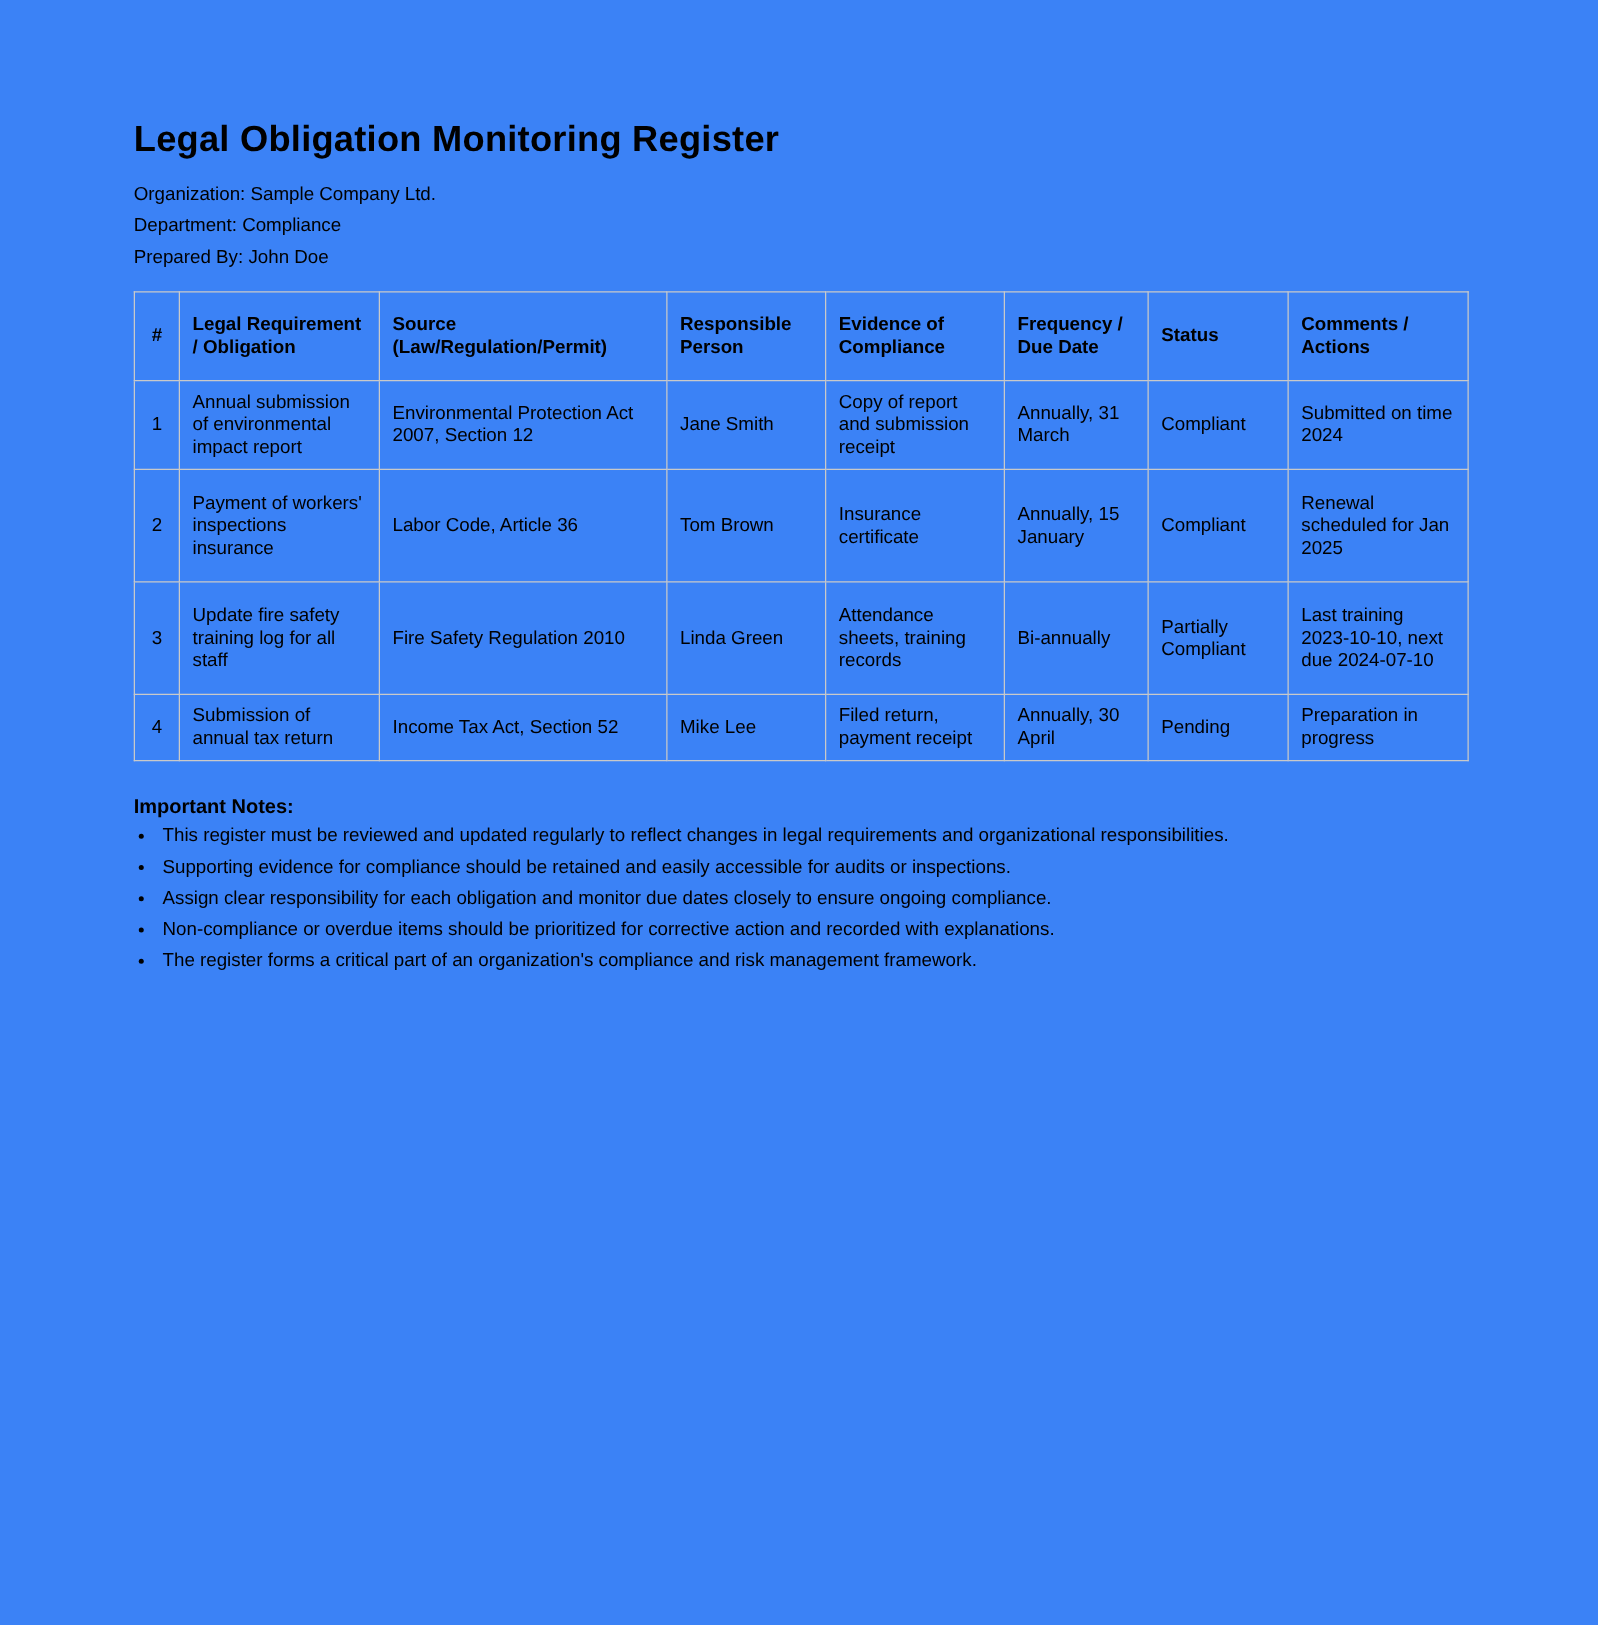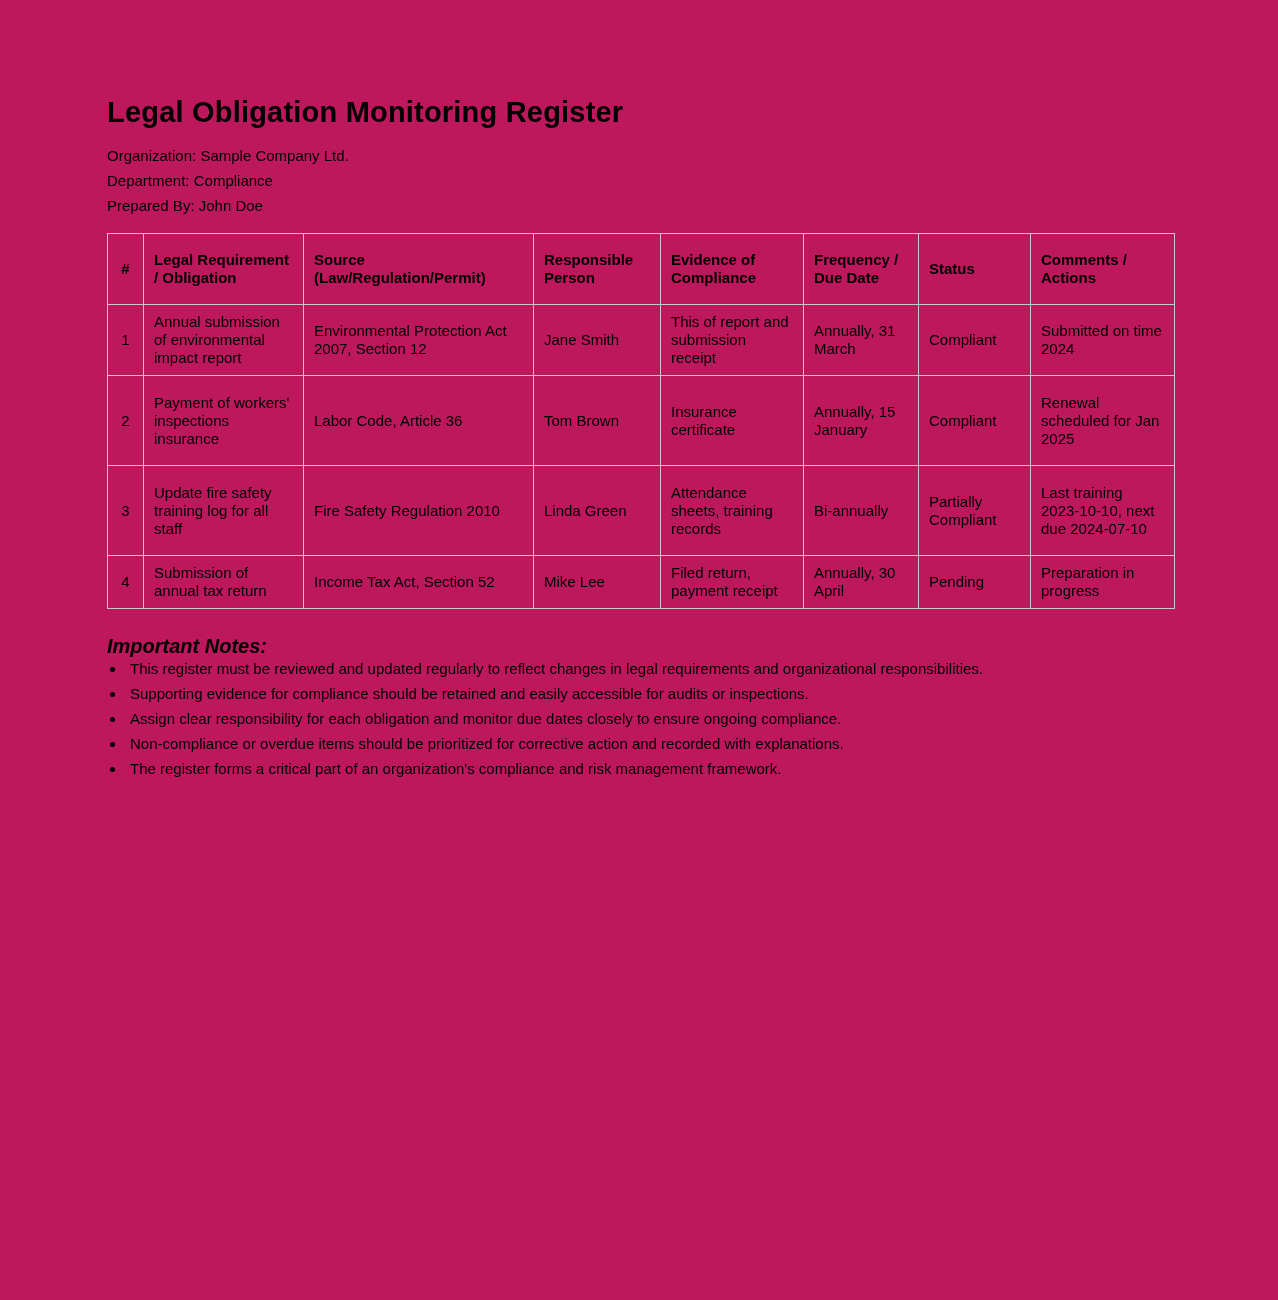--- a/index.html
+++ b/index.html
@@ -6,21 +6,21 @@
   html, body {
     margin: 0;
     padding: 0;
     background: #ffffff;
     color: #000000;
     font-family: "Liberation Sans", sans-serif;
   }
   .page {
     width: 1278px;
     height: 1300px;
-    background: #be185d;
+    background: #3b82f6;
     overflow: hidden;
   }
   .content {
     margin-left: 107px;
     width: 1067px;
     padding-top: 96px;
   }
   h1.doc-title {
     font-size: 29px;
     font-weight: bold;
@@ -52,25 +52,24 @@
   }
   table.register-table th { font-weight: bold; }
   table.register-table th:first-child,
   table.register-table td:first-child { text-align: center; padding-left: 4px; padding-right: 4px; }
   thead tr { height: 71px; }
   tbody tr:nth-child(1) { height: 69px; }
   tbody tr:nth-child(2) { height: 90px; }
   tbody tr:nth-child(3) { height: 90px; }
   tbody tr:nth-child(4) { height: 52px; }
   h2.notes-heading {
-    font-size: 20px;
+    font-size: 16px;
     font-weight: bold;
     line-height: 18px;
     margin: 28px 0 6px 0;
-    font-style: italic;
   }
   ul.notes-list {
     margin: 1px;
     padding-left: 18px;
     list-style-type: disc;
   }
   ul.notes-list li {
     font-size: 15px;
     line-height: 15px;
     margin: 0 0 10px 0;
@@ -120,21 +119,21 @@
           <th>Status</th>
           <th>Comments / Actions</th>
         </tr>
       </thead>
       <tbody>
         <tr>
           <td>1</td>
           <td>Annual submission of environmental impact report</td>
           <td>Environmental Protection Act 2007, Section 12</td>
           <td>Jane Smith</td>
-          <td>This of report and submission receipt</td>
+          <td>Copy of report and submission receipt</td>
           <td>Annually, 31 March</td>
           <td>Compliant</td>
           <td>Submitted on time 2024</td>
         </tr>
         <tr>
           <td>2</td>
           <td>Payment of workers' inspections insurance</td>
           <td>Labor Code, Article 36</td>
           <td>Tom Brown</td>
           <td>Insurance certificate</td>

